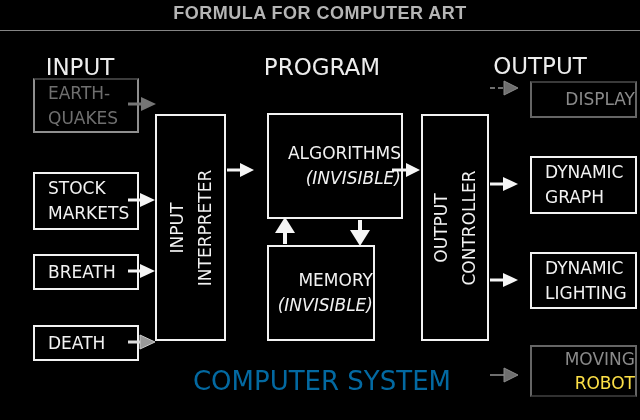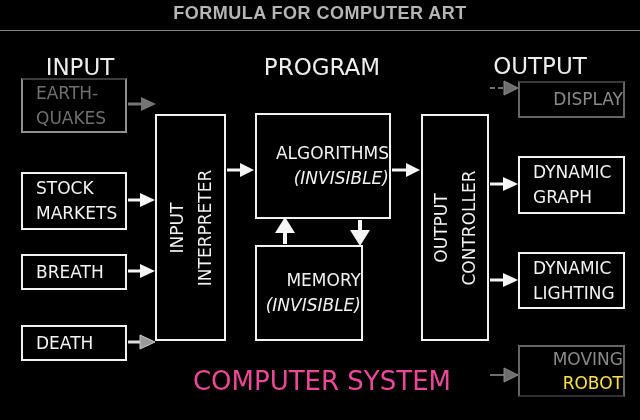--- a/index.html
+++ b/index.html
@@ -13,42 +13,42 @@
     font-size:18px;letter-spacing:.5px;color:#b5b5b5;
   }
   .title-rule{position:absolute;top:30px;left:0;width:640px;height:1px;background:#858585;}
   .hdr{position:absolute;font-size:23px;color:#ededed;text-align:center;}
   .hdr-input{left:15px;width:130px;top:54px;}
   .hdr-program{left:252px;width:140px;top:54px;}
   .hdr-output{left:470px;width:140px;top:53px;}
   .box{
     position:absolute;box-sizing:border-box;border:2px solid #f2f2f2;
     display:flex;flex-direction:column;justify-content:center;
-    font-size:17px;line-height:25px;color:#f2f2f2;background:#000;
+    font-size:17px;line-height:25px;color:#f2f2f2;background:#000;margin-left:12px;
   }
   .box.pad{align-items:flex-start;padding-left:13px;}
   .box.ctr{align-items:flex-end;text-align:center;}
   .box.dim{border-color:#8f8f8f;color:#6f6f6f;}
   .box.dim-top{border-top-color:#3c3c3c;}
   .box.dim2{border-color:#656565;color:#8a8a8a;}
   .box.dim2.dim-top{border-top-color:#3a3a3a;}
   .box.dim-bottom{border-bottom-color:#313131;}
   .robot-line2{color:#fde047;}
   .vbox{position:absolute;box-sizing:border-box;border:2px solid #f2f2f2;background:#000;}
   .vlabel{
     position:absolute;top:50%;left:50%;
     transform:translate(-50%,-50%) rotate(-90deg);
     white-space:nowrap;text-align:center;
     font-size:17px;line-height:28px;color:#f2f2f2;
   }
   .vlabel div{white-space:nowrap;}
   .sub{font-style:italic;}
   .system-label{
     position:absolute;top:366px;left:120px;width:404px;text-align:center;
-    font-size:26px;color:#ec4899;
+    font-size:26px;color:#0369a1;
   }
   .arrows{position:absolute;top:0;left:0;pointer-events:none;}
 </style>
 </head>
 <body>
 
 <div class="canvas">
 
   <div class="title">FORMULA FOR COMPUTER ART</div>
   <div class="title-rule"></div>

